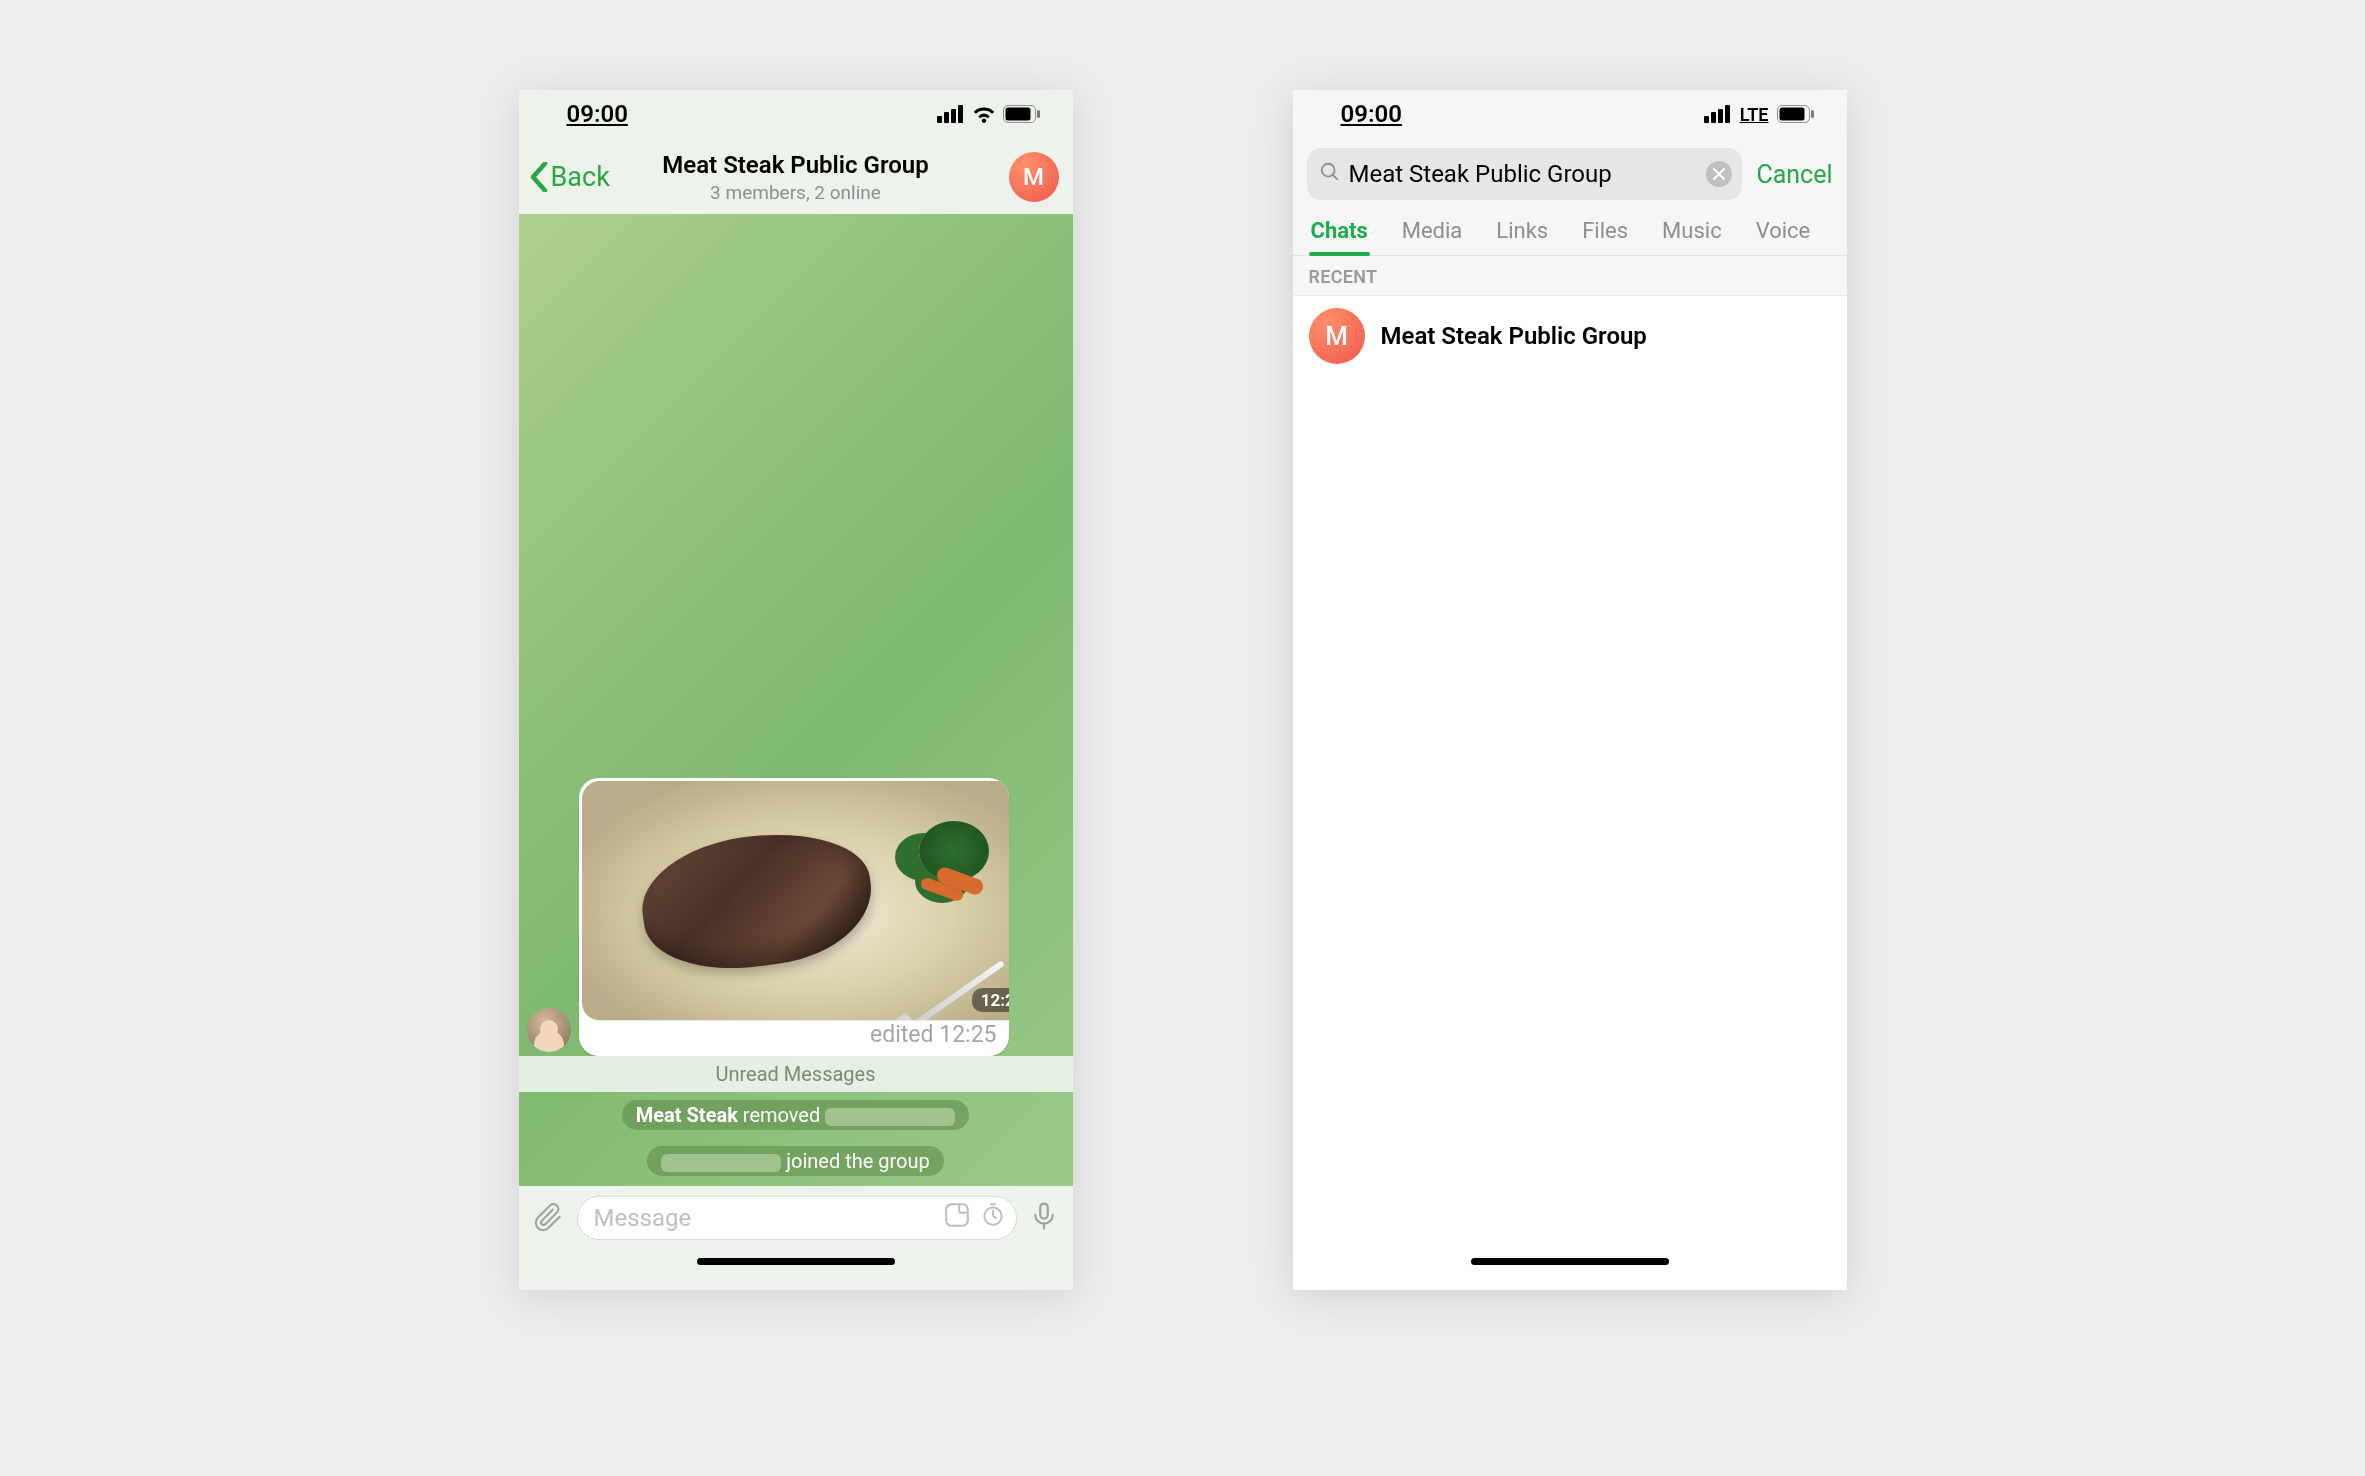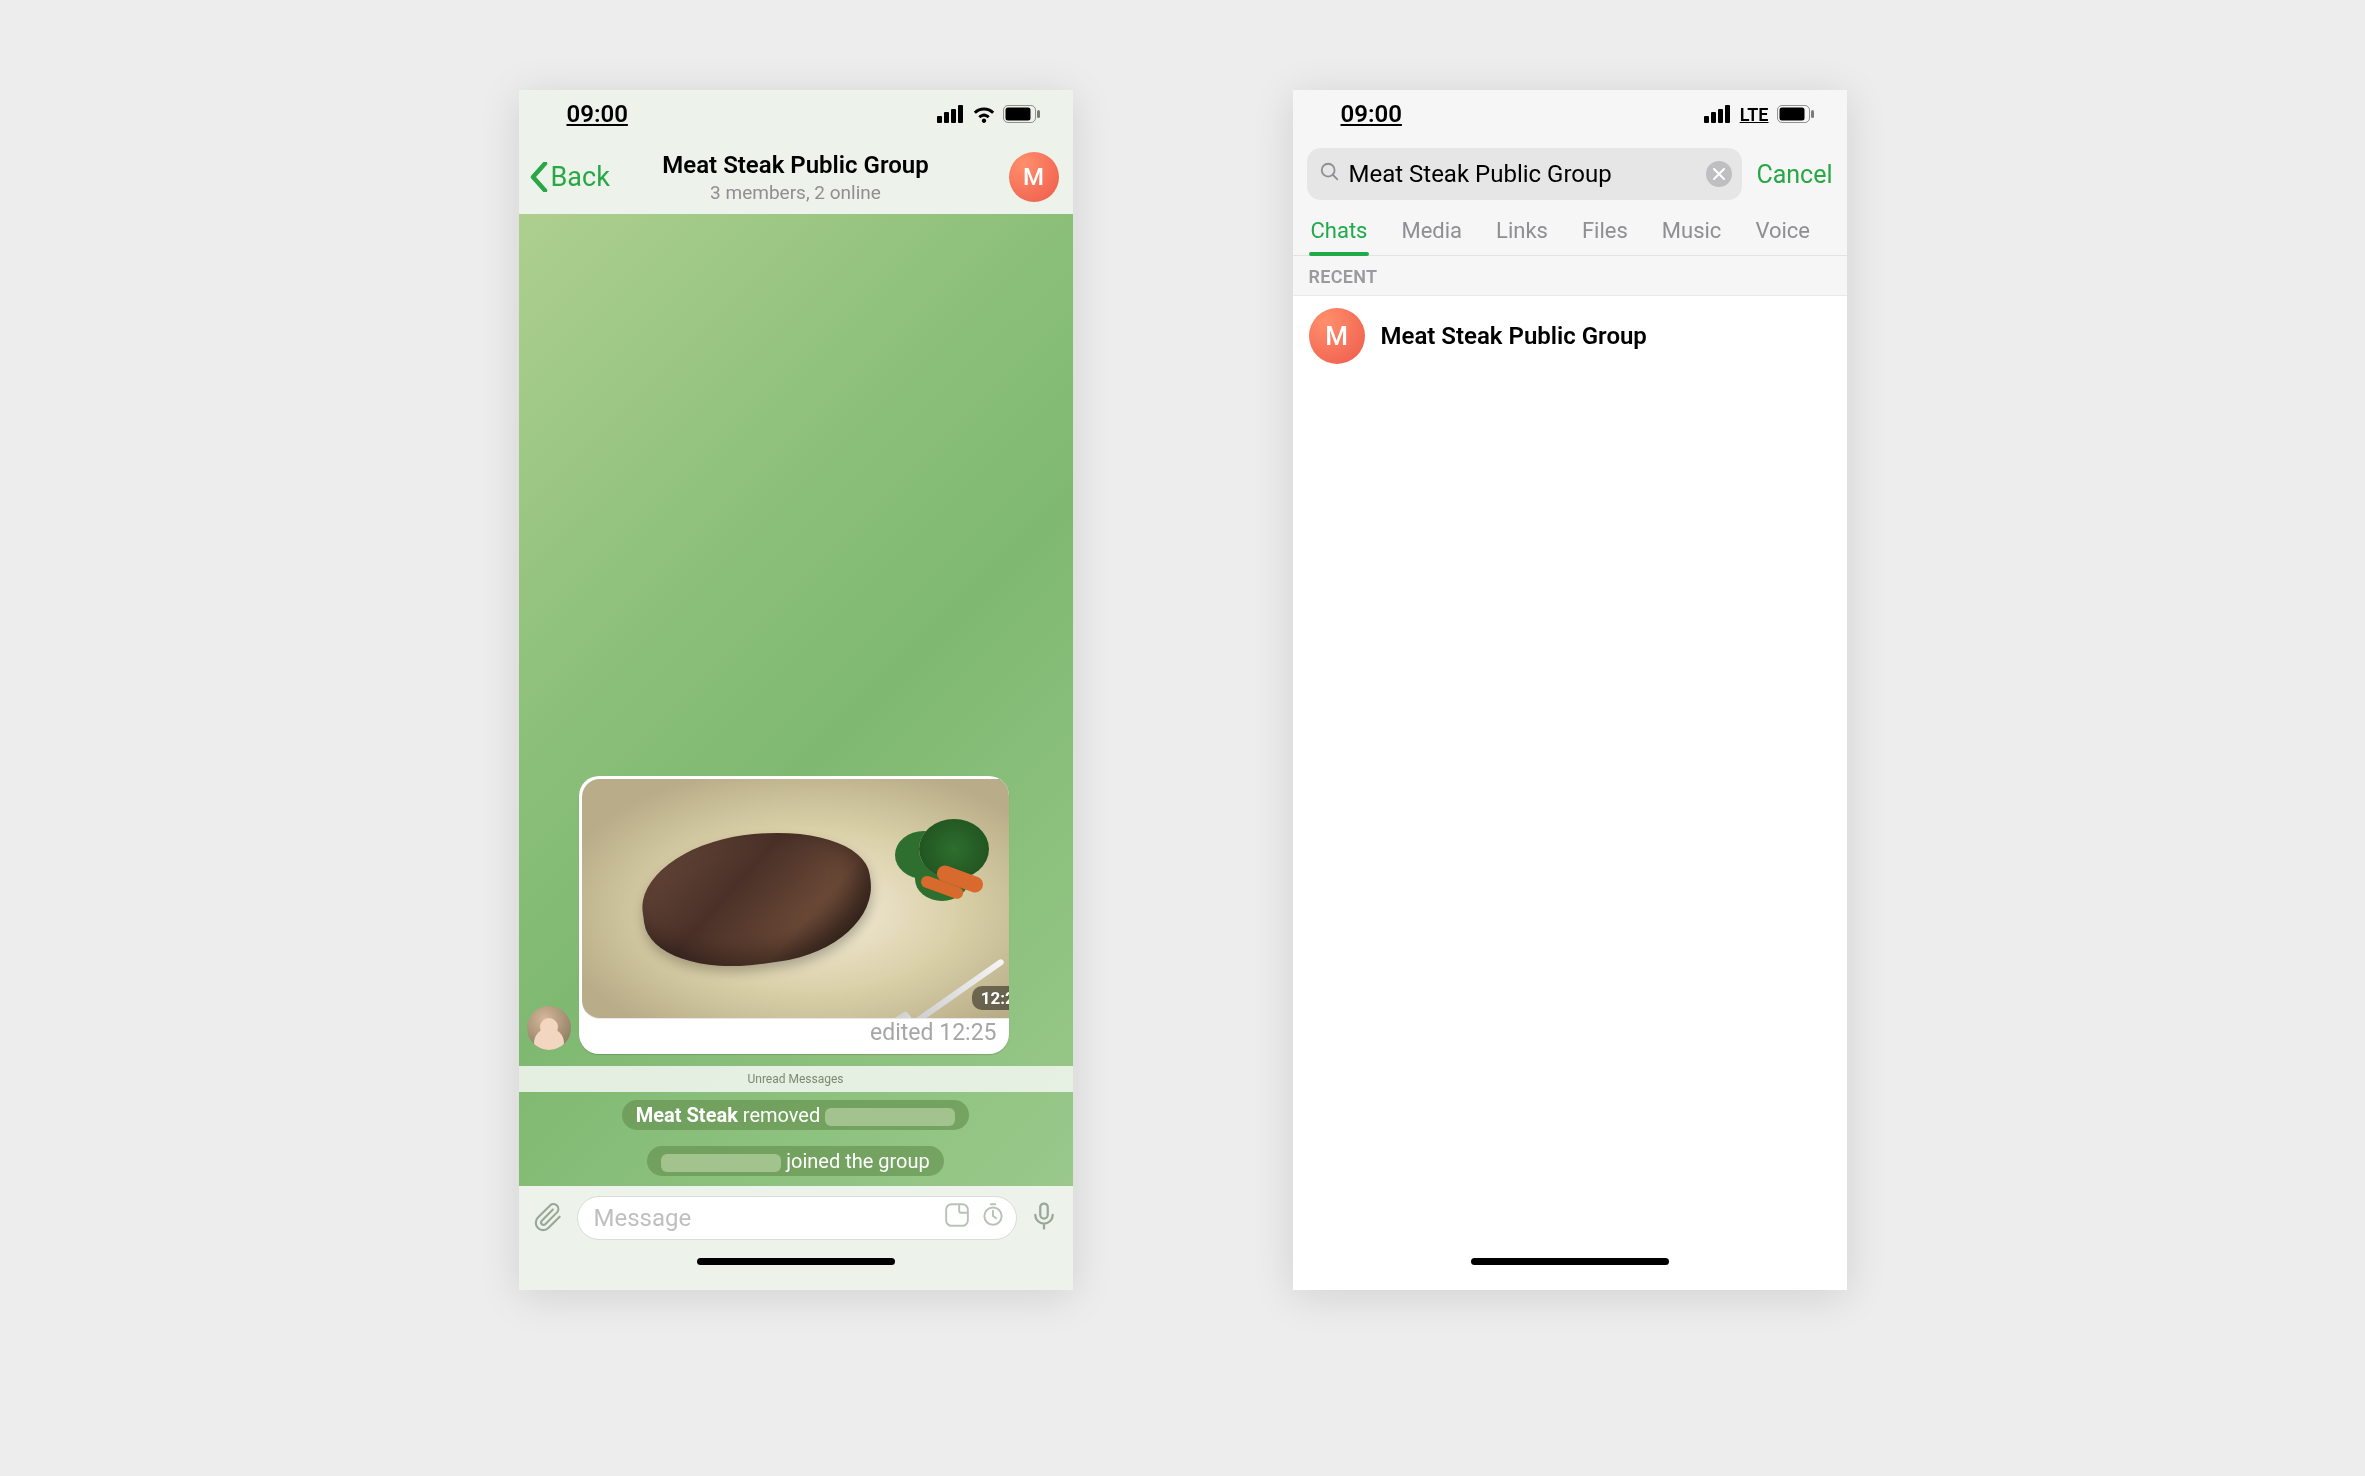--- a/index.html
+++ b/index.html
@@ -145,22 +145,21 @@
   .bubble-text {
     padding:10px 14px 4px; font-size:24px; line-height:1.28; color:#000;
     position:relative;
   }
   .bubble-footer {
     text-align:right; color:#a6a6a6; font-size:23px; padding:0 12px 8px;
   }
 
   .unread-banner {
     background: rgba(237,243,234,0.92);
-    color:#7c8a74; text-align:center; font-size:12px; padding:6px 0;
-    margin-top:12px;
+    color:#7c8a74; text-align:center; font-size:20px; padding:6px 0;
   }
   .sys-row { text-align:center; margin:8px 0; }
   .sys-pill {
     display:inline-block;
     background: rgba(104,148,83,0.7);
     color:#fff; font-size:20px;
     padding:3px 14px; border-radius:16px;
   }
   .sys-pill .bold { font-weight:700; }
   .sys-pill .blur {
@@ -208,21 +207,21 @@
     width:26px; height:26px; background:#bfbfc2; border-radius:50%;
     display:flex; align-items:center; justify-content:center; color:#fff; font-size:16px;
   }
   .cancel { color:#28a745; font-size:25px; }
   .tabs {
     background:#f6f6f6; display:flex; gap:30px;
     padding:0 16px 0; font-size:22px; color:#8e8e93;
     border-bottom:1px solid #e3e3e3;
   }
   .tabs .tab { padding:6px 2px 12px; position:relative; }
-  .tabs .tab.active { color:#1faa4b; font-weight:400; }
+  .tabs .tab.active { color:#1faa4b; font-weight:700; }
   .tabs .tab.active::after {
     content:""; position:absolute; left:0; right:0; bottom:-1px; height:4px;
     background:#1faa4b; border-radius:3px;
   }
   .section-label {
     background:#f6f6f6; color:#9a9a9e; font-size:18px; font-weight:600;
     padding:10px 16px 8px; letter-spacing:0.3px;
     border-bottom:1px solid #eaeaea;
   }
   .result-row {

